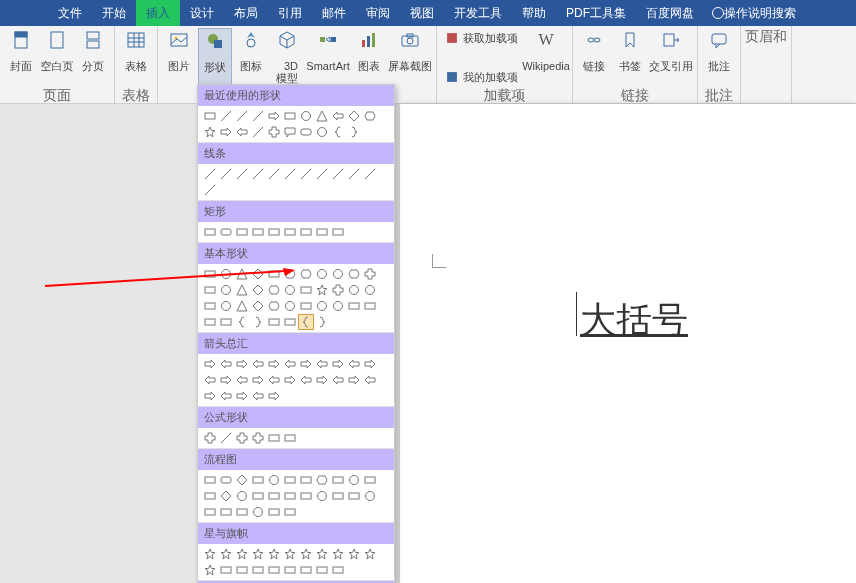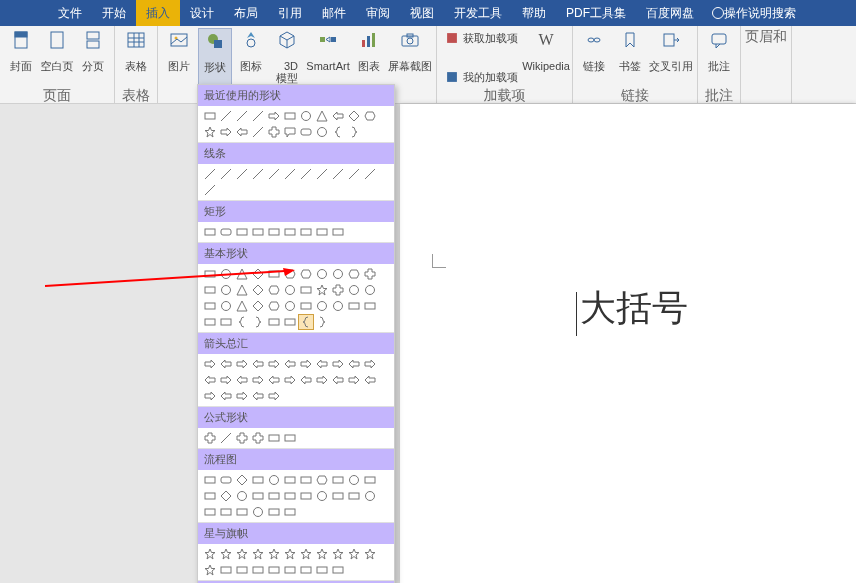--- a/index.html
+++ b/index.html
@@ -1,36 +1,36 @@
 <!DOCTYPE html>
 <html><head>
 <meta charset="utf-8">
 <style>
 * { margin: 0; padding: 0; box-sizing: border-box; }
 body { font-family: "Microsoft YaHei", sans-serif; font-size: 12px; background: #fff; width: 856px; height: 583px; overflow: hidden; position: relative; }
 .tabs { background: #2b579a; height: 26px; display: flex; align-items: center; color: #fff; font-size: 12px; padding-left: 48px; }
 .tab { padding: 0 10px; height: 26px; display: flex; align-items: center; cursor: pointer; }
-.tab.active { background: #eab308; color: #2b579a; }
+.tab.active { background: #22c55e; color: #2b579a; }
 .tellme { display: flex; align-items: center; margin-left: 8px; }
 .bulb { width: 12px; height: 12px; border-radius: 50%; border: 1px solid #fff; position: relative; }
 .ribbon { background: #f3f3f3; border-bottom: 1px solid #d0d0d0; height: 78px; display: flex; }
 .group { border-right: 1px solid #d0d0d0; display: flex; flex-direction: column; align-items: center; padding: 2px 4px 0; }
 .group-items { display: flex; gap: 2px; flex: 1; }
 .group-label { font-size: 14px; color: #666; text-align: center; height: 16px; }
 .rbtn { display: flex; flex-direction: column; align-items: center; justify-content: flex-start; width: 34px; height: 58px; cursor: pointer; padding-top: 2px; }
 .rbtn.wide { width: 44px; }
 .rbtn.active { background: #d0d7e5; border: 1px solid #a0b0d0; }
 .ricon { width: 20px; height: 20px; display: flex; align-items: center; justify-content: center; }
 .rlabel { font-size: 11px; color: #444; text-align: right; margin-top: 10px; line-height: 12px; }
 .addin-row { display: flex; flex-direction: column; gap: 20px; justify-content: center; }
 .addin-item { display: flex; align-items: center; gap: 4px; font-size: 11px; color: #444; padding: 2px 4px; }
 .doc-area { position: absolute; left: 0; top: 104px; right: 0; bottom: 0; background: #e6e6e6; }
 .page { position: absolute; left: 400px; top: 0; width: 456px; height: 479px; background: #fff; box-shadow: 0 0 5px rgba(0,0,0,0.2); }
 .cursor-mark { position: absolute; left: 432px; top: 150px; width: 14px; height: 14px; border-left: 1px solid #999; border-bottom: 1px solid #999; }
-.doc-text { position: absolute; left: 580px; top: 180px; font-size: 36px; color: #333; }
+.doc-text { position: absolute; left: 580px; top: 192px; font-size: 36px; color: #333; text-decoration: underline; }
 .text-cursor { position: absolute; left: 576px; top: 188px; width: 1px; height: 44px; background: #333; }
 .shape-dropdown { position: absolute; left: 197px; top: 84px; width: 198px; background: #fff; border: 1px solid #ccc; box-shadow: 2px 2px 6px rgba(0,0,0,0.25); z-index: 10; }
 .sd-section-hdr { background: #c4b5fd; padding: 3px 6px; font-size: 11px; color: #555; border-top: 1px solid #e0e0e0; }
 .sd-section-hdr:first-child { border-top: none; }
 .sd-grid { display: flex; flex-wrap: wrap; padding: 2px 4px; gap: 0; }
 .sd-cell { width: 16px; height: 16px; display: flex; align-items: center; justify-content: center; cursor: pointer; font-size: 11px; color: #666; }
 .sd-cell.hl { background: #fbe5b6; border: 1px solid #d0a040; }
 .sd-cell svg { width: 12px; height: 12px; }
 .arrow-annot { position: absolute; left: 45px; top: 268px; width: 250px; height: 20px; z-index: 20; pointer-events: none; }
 svg.sicon { stroke: #3a6aa0; stroke-width: 1; fill: none; }

